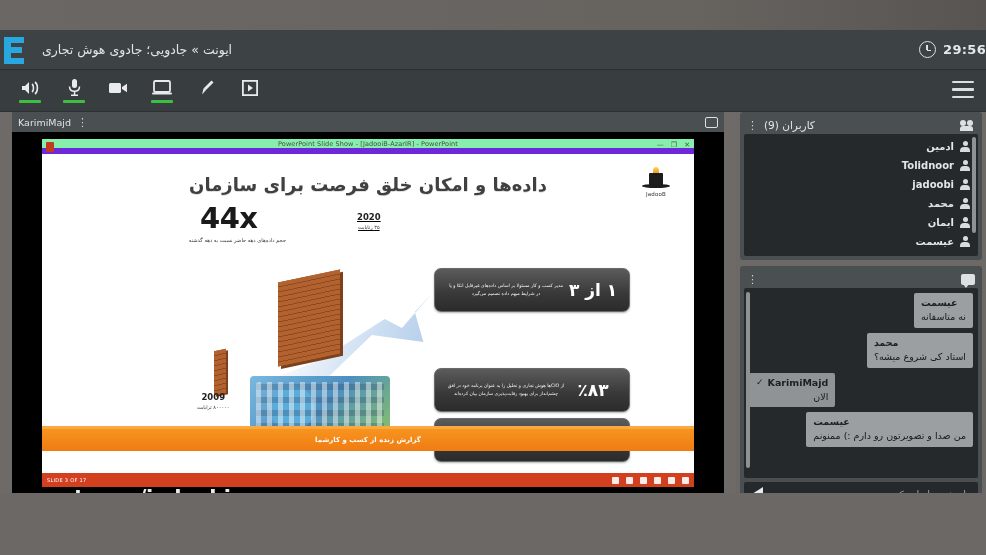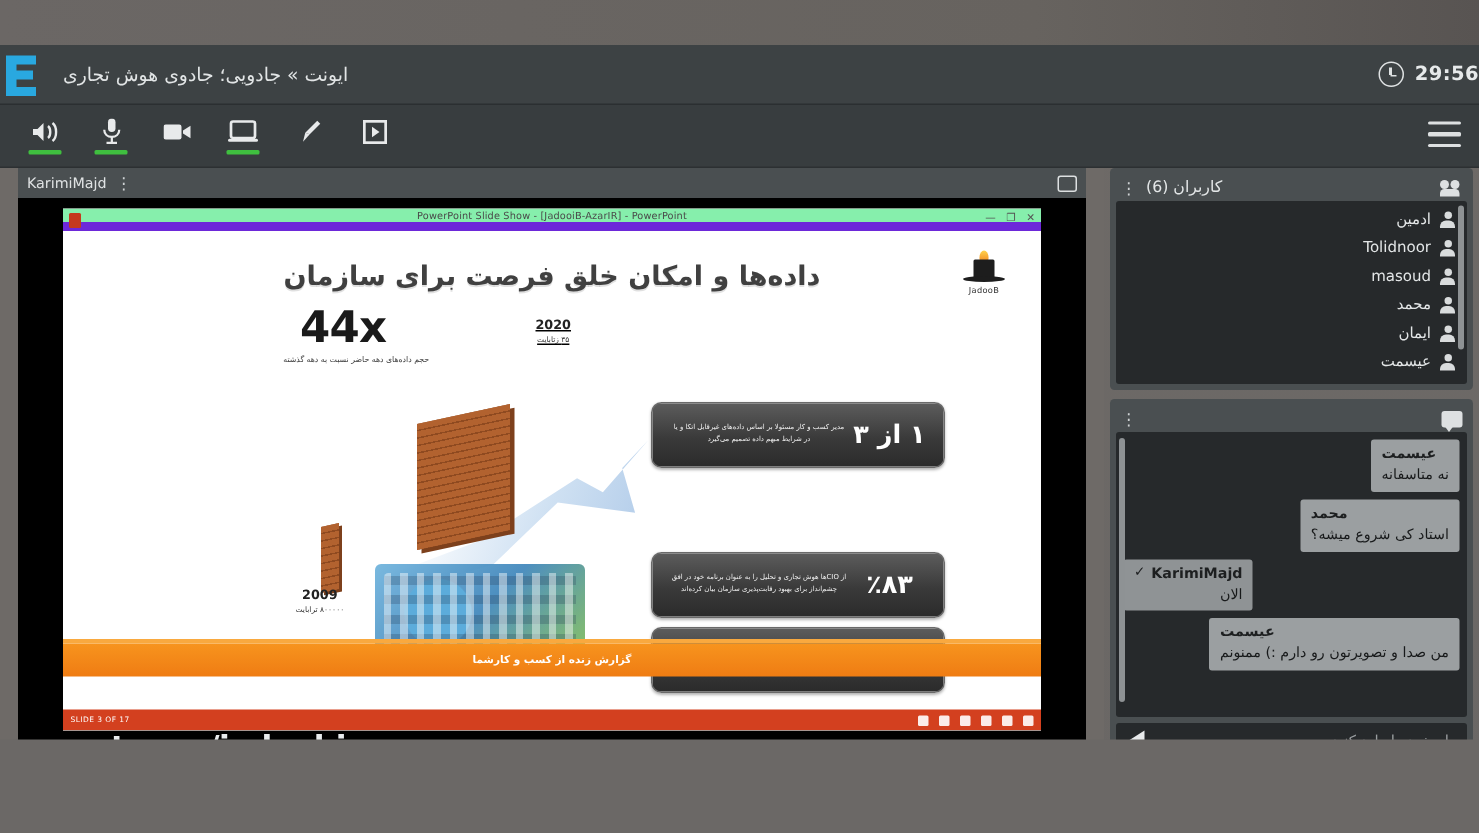--- a/index.html
+++ b/index.html
@@ -213,21 +213,21 @@
   .users-icon::after { content:""; position:absolute; left:0; top:6.5px; width:13px; height:4.5px; border-radius:3px 3px 0 0; background:#dde0e1; }
   .chat-icon { width:14px; height:11px; background:#dde0e1; border-radius:2px; position:relative; }
   .chat-icon::after { content:""; position:absolute; left:2px; top:10px; border-left:3px solid transparent; border-right:3px solid transparent; border-top:4px solid #dde0e1; }
 
   .panel-body {
     background:#26292b; border-radius:2px; position:relative; overflow:hidden;
   }
   .users-body { height:122px; padding:3px 8px 3px 4px; }
   .user-row {
     display:flex; align-items:center; justify-content:flex-start; gap:6px;
-    direction:rtl; height:19px;
+    direction:rtl; height:19px;font-weight:bold;
   }
   .user-glyph { width:10px; height:11px; position:relative; flex:0 0 auto;}
   .user-glyph::before { content:""; position:absolute; left:2.5px; top:0; width:5px; height:5px; border-radius:50%; background:#d9dcdd; }
   .user-glyph::after  { content:""; position:absolute; left:0; top:5.5px; width:10px; height:5px; border-radius:4px 4px 0 0; background:#d9dcdd; }
   .user-name { color:#e3e6e7; font-size:10px; }
 
   .scrollbar {
     position:absolute; right:2px; top:3px; width:4px; height:96px;
     background:#8e9294; border-radius:2px;
   }
@@ -452,36 +452,36 @@
 
   <div class="rcol">
 
     <div class="panel">
       <div class="panel-head">
         <span class="users-icon">
             <span class="u1"></span>
             <span class="u2"></span>
           </span>
         <span class="ph-right">
-          <span class="panel-title">کاربران (6)</span>
+          <span class="panel-title">کاربران (9)</span>
           <span class="kebab">⋮</span>
         </span>
       </div>
       <div class="panel-body users-body">
         <div class="user-row">
           <span class="user-glyph"></span>
           <span class="user-name">ادمین</span>
         </div>
         <div class="user-row">
           <span class="user-glyph"></span>
           <span class="user-name">Tolidnoor</span>
         </div>
         <div class="user-row">
           <span class="user-glyph"></span>
-          <span class="user-name">masoud</span>
+          <span class="user-name">jadoobi</span>
         </div>
         <div class="user-row">
           <span class="user-glyph"></span>
           <span class="user-name">محمد</span>
         </div>
         <div class="user-row">
           <span class="user-glyph"></span>
           <span class="user-name">ایمان</span>
         </div>
         <div class="user-row">

